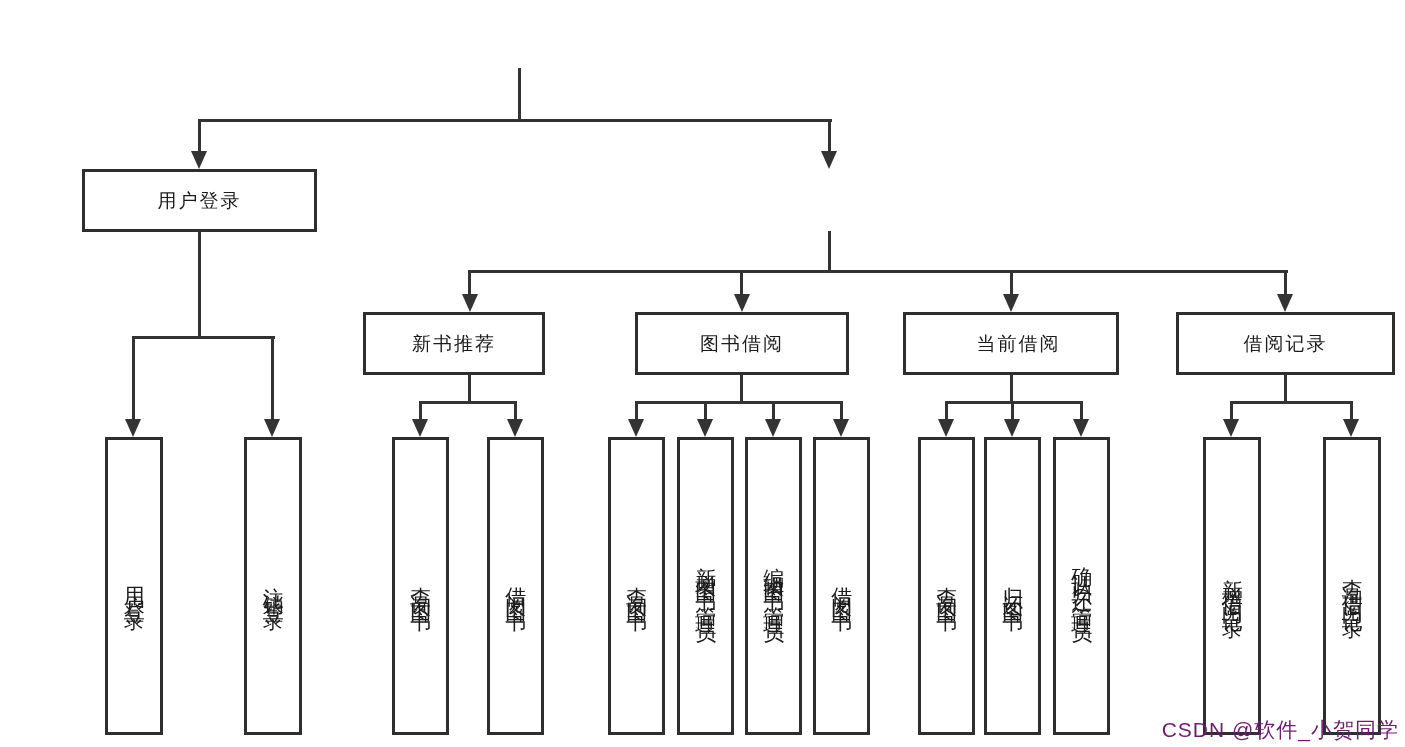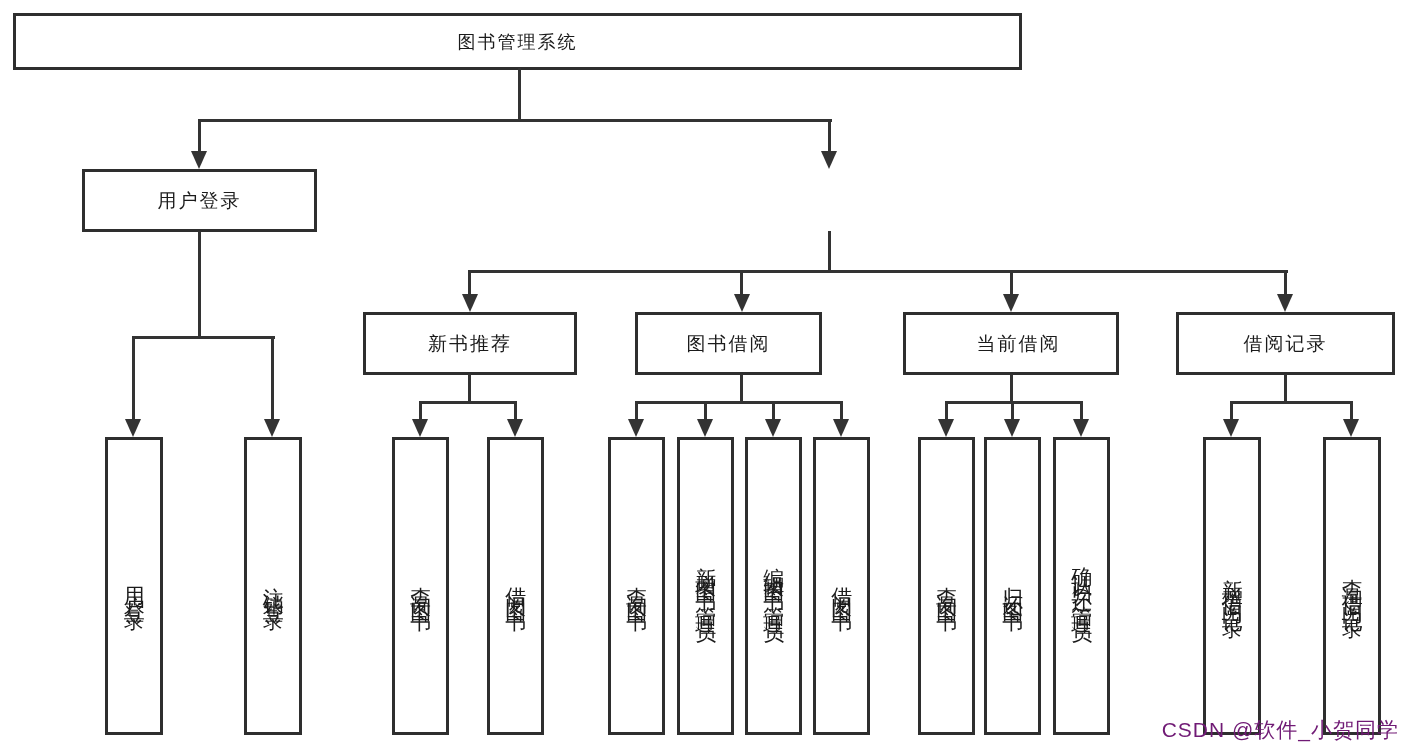--- a/index.html
+++ b/index.html
@@ -28,32 +28,29 @@
   #watermark{
     position:absolute;right:6px;bottom:3px;font-size:21px;color:#c79a94;
     letter-spacing:1px;white-space:nowrap;
   }
 </style>
 </head>
 <body>
 
 <div id="stage">
 
-  <div class="box root" style="left:13px;top:13px;width:1009px;height:57px;">
-    <span class="hlabel">图书管理系统</span>
-  </div>
 
   <div class="box" style="left:82px;top:169px;width:235px;height:63px;">
     <span class="hlabel">用户登录</span>
   </div>
 
-  <div class="box" style="left:363px;top:312px;width:214px;height:63px;">
+  <div class="box" style="left:363px;top:312px;width:182px;height:63px;">
     <span class="hlabel">新书推荐</span>
   </div>
-  <div class="box" style="left:635px;top:312px;width:187px;height:63px;">
+  <div class="box" style="left:635px;top:312px;width:214px;height:63px;">
     <span class="hlabel">图书借阅</span>
   </div>
   <div class="box" style="left:903px;top:312px;width:216px;height:63px;padding-left:15px;">
     <span class="hlabel">当前借阅</span>
   </div>
   <div class="box" style="left:1176px;top:312px;width:219px;height:63px;">
     <span class="hlabel">借阅记录</span>
   </div>
 
   <div class="box leaf" style="left:105px;top:437px;width:58px;height:298px;">

